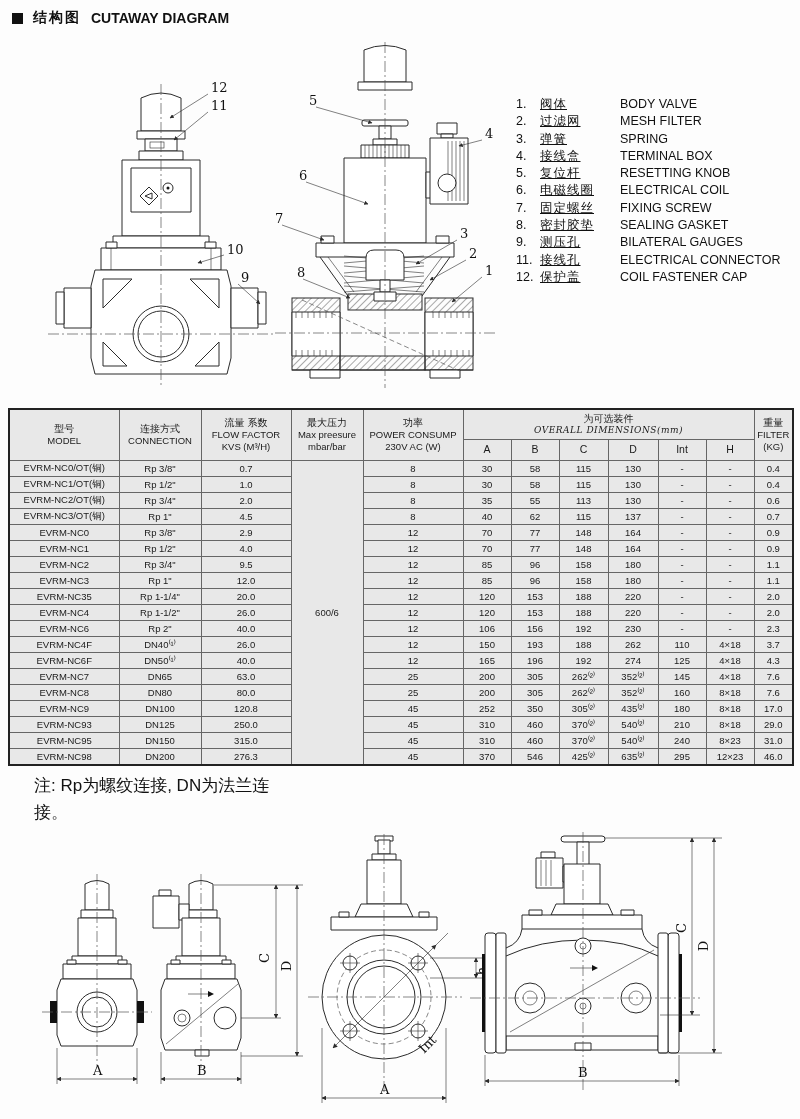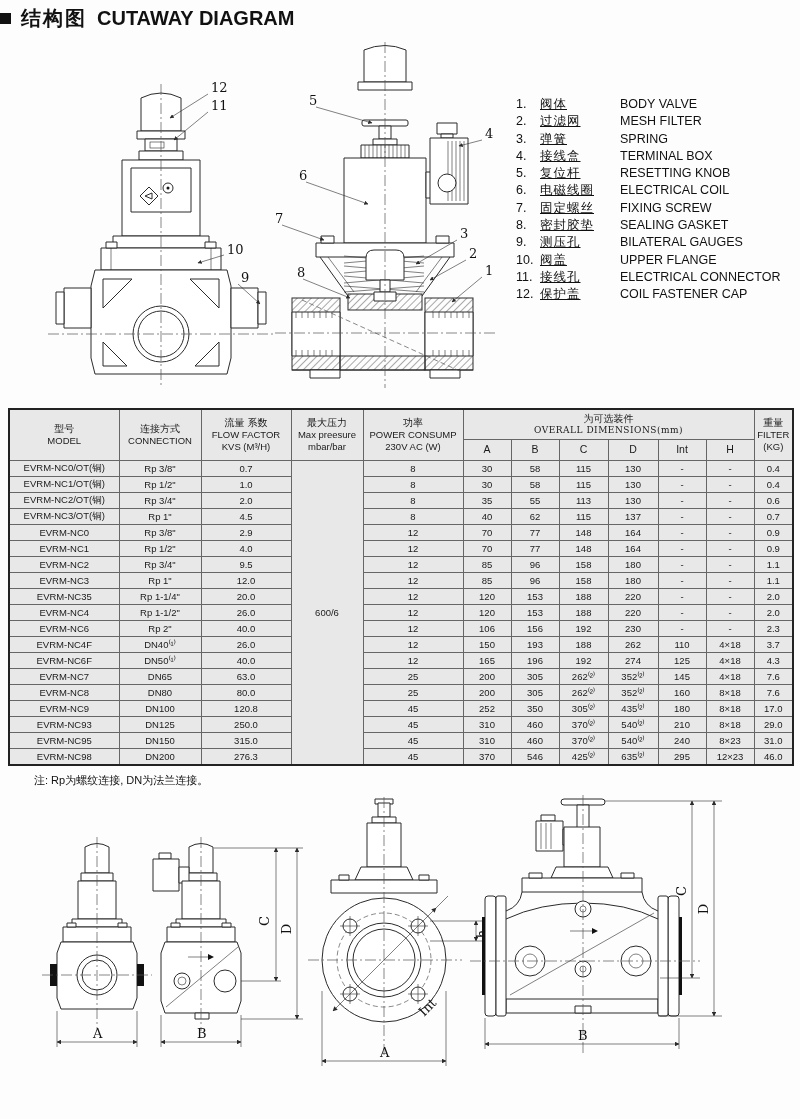--- a/index.html
+++ b/index.html
@@ -1,41 +1,41 @@
 <!DOCTYPE html>
 <html><head>
 <meta charset="utf-8">
 <style>
   html,body{margin:0;padding:0;}
   body{
     width:800px;height:1119px;background:#fdfdfd;color:#111;
     font-family:"Liberation Sans",sans-serif;position:relative;overflow:hidden;
   }
-  .title{height:36px;display:flex;align-items:center;gap:10px;padding-left:0;box-sizing:border-box;
-         font-weight:bold;font-size:20px;}
+  .title{height:36px;display:flex;align-items:center;gap:10px;padding-left:12px;box-sizing:border-box;
+         font-weight:bold;font-size:14px;}
   .sq{width:11px;height:11px;background:#111;display:inline-block;}
   .title .cn{letter-spacing:2px;}
   .top-area{position:relative;height:372px;}
   .top-area svg{position:absolute;left:0;top:0;}
   .legend{position:absolute;left:516px;top:60px;font-size:12.5px;}
   .legend-row{display:flex;line-height:17.3px;}
   .lg-num{width:24px;}
   .lg-cn{width:80px;letter-spacing:1px;text-decoration:underline;}
   .lg-en{white-space:nowrap;text-align:center;}
 
   table{border-collapse:collapse;margin-left:8px;width:784px;table-layout:fixed;
         font-size:9.5px;border:2px solid #222;}
   th,td{border:1px solid #666;background:#e8e8e8;text-align:center;padding:0;
         height:15px;font-weight:normal;white-space:nowrap;overflow:hidden;color:#1a1a1a;}
   thead th{font-size:10px;line-height:1.3;padding:2px 0;vertical-align:middle;}
   .hdr-en{font-size:9.5px;}
-  .dims-en{font-family:"DejaVu Serif",serif;font-size:9px;letter-spacing:0.5px;}
+  .dims-en{font-family:"DejaVu Serif",serif;font-size:9px;letter-spacing:0.5px;font-style:italic;}
   thead tr:last-child th{height:16px;font-size:10.5px;}
 
-  .notes{font-size:11px;margin:6px 0 2px 34px;line-height:1.6;}
+  .notes{font-size:17px;margin:6px 0 2px 34px;line-height:1.6;}
   .note-line{display:flex;}
   .n1{width:268px;}
   .note-line.second{margin-left:20px;}
   .n2{width:248px;}
 
   .ln{fill:none;stroke:#2b2b2b;stroke-width:1;stroke-linejoin:round;}
   .lnf{fill:#fff;stroke:#2b2b2b;stroke-width:1;stroke-linejoin:round;}
   .thin{fill:none;stroke:#2b2b2b;stroke-width:0.6;}
   .ctr{fill:none;stroke:#555;stroke-width:0.7;stroke-dasharray:11 3 2 3;}
   .dsh{fill:none;stroke:#555;stroke-width:0.7;stroke-dasharray:5 3;}
@@ -210,25 +210,20 @@
       </div>
       <div class="legend-row">
         <span class="lg-num">8.</span>
         <span class="lg-cn">密封胶垫</span>
         <span class="lg-en">SEALING GASKET</span>
       </div>
       <div class="legend-row">
         <span class="lg-num">9.</span>
         <span class="lg-cn">测压孔</span>
         <span class="lg-en">BILATERAL GAUGES</span>
-      </div>
-      <div class="legend-row">
-        <span class="lg-num">10.</span>
-        <span class="lg-cn">阀盖</span>
-        <span class="lg-en">UPPER FLANGE</span>
       </div>
       <div class="legend-row">
         <span class="lg-num">11.</span>
         <span class="lg-cn">接线孔</span>
         <span class="lg-en">ELECTRICAL CONNECTOR</span>
       </div>
       <div class="legend-row">
         <span class="lg-num">12.</span>
         <span class="lg-cn">保护盖</span>
         <span class="lg-en">COIL FASTENER CAP</span>

